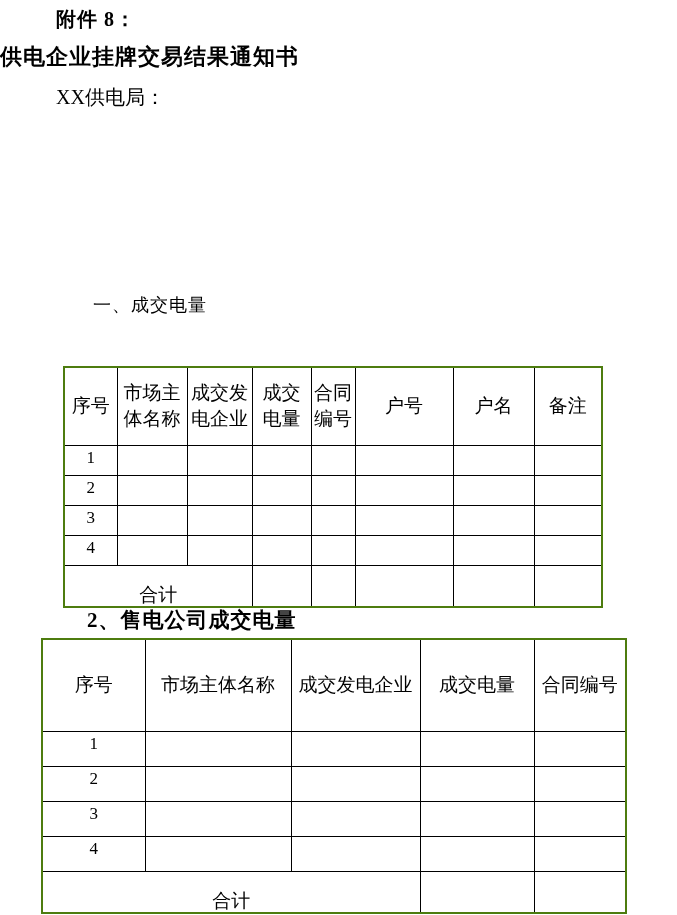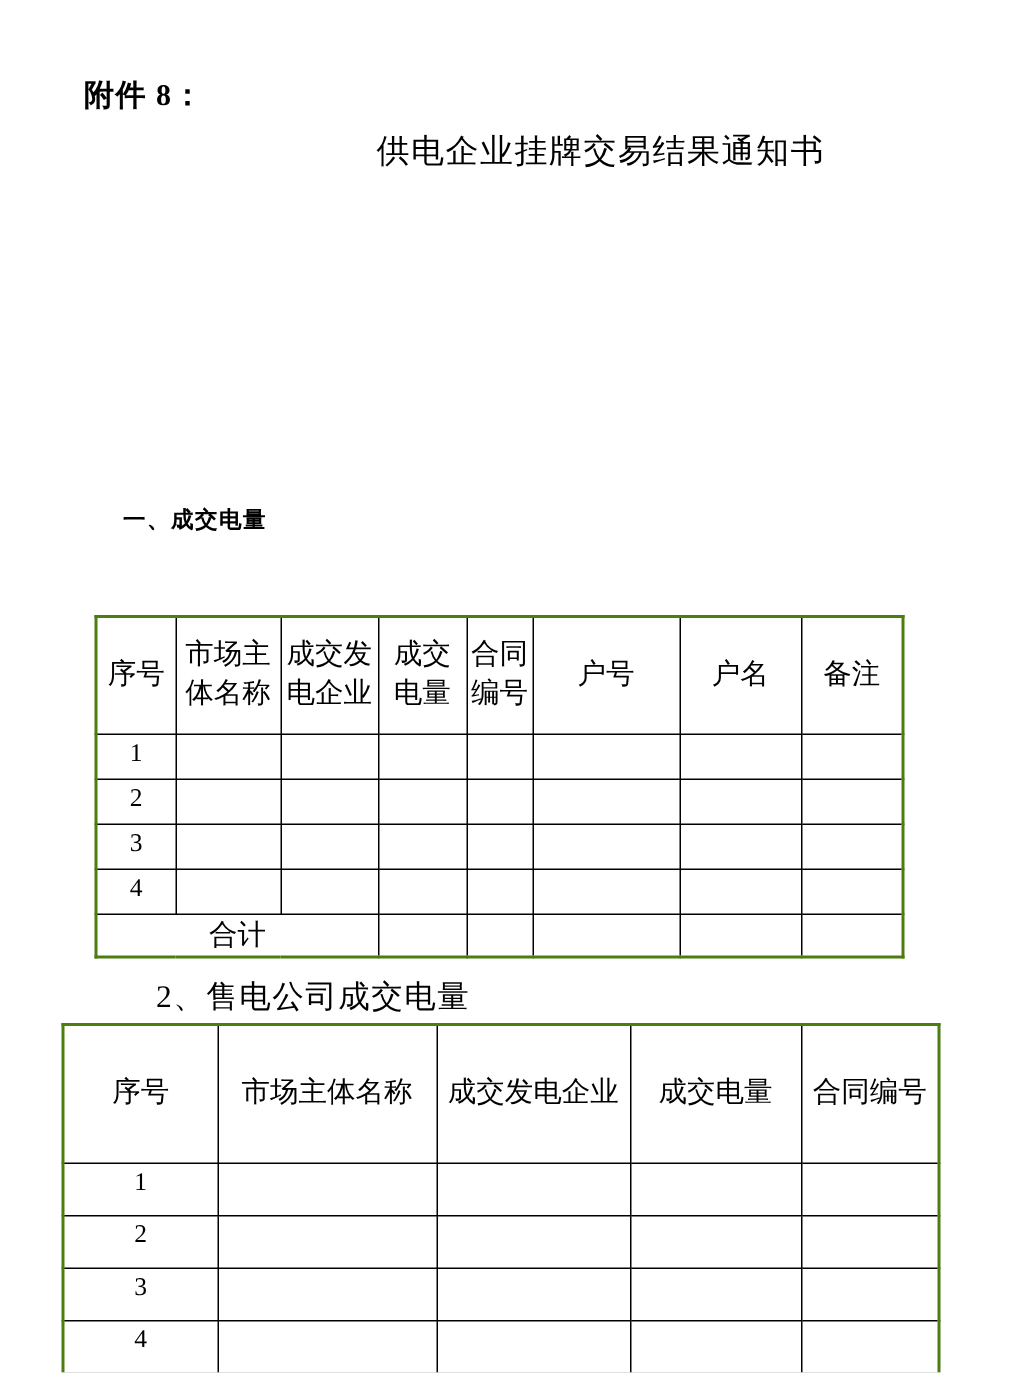--- a/index.html
+++ b/index.html
@@ -6,52 +6,52 @@
   html, body { background: #ffffff; }
   .page {
     position: relative;
     width: 677px;
     height: 915px;
     background: #ffffff;
     color: #000000;
     font-family: "Liberation Serif", "DejaVu Serif", serif;
     overflow: hidden;
   }
-  .abs { position: absolute; margin-top: 44px; }
+  .abs { position: absolute; }
 
   .attachment-label {
     left: 56px; top: 6px;
     font-size: 20px; font-weight: bold;
     letter-spacing: 1px;
   }
   .doc-title {
     left: 0; top: 42px; width: 550px;
-    text-align: right;
-    font-size: 22px; font-weight: normal;
+    text-align: left;
+    font-size: 22px; font-weight: bold;
     letter-spacing: 1px;
   }
   .salutation {
     left: 56px; top: 84px;
     font-size: 20px;
   }
   .body-paragraph {
     left: 57px; top: 113px; width: 603px;
     font-size: 21px; line-height: 45px;
     text-indent: 16px;
     text-align: justify;
     letter-spacing: 1px;
   }
   .section-heading {
-    left: 82px; top: 293px;
-    font-size: 15px; font-weight: bold;
+    left: 93px; top: 293px;
+    font-size: 18px; font-weight: normal;
     letter-spacing: 1px;
   }
   .sub-heading { font-size: 21px; letter-spacing: 1px; }
   .sub-heading-1 { left: 93px; top: 327px; }
-  .sub-heading-2 { left: 104px; top: 606px; }
+  .sub-heading-2 { left: 87px; top: 606px; font-weight: bold; }
 
   table.doc-table {
     border-collapse: collapse;
     table-layout: fixed;
     border: 2px solid #4d7c0f;
   }
   .doc-table th, .doc-table td {
     border: 1px solid #000000;
     text-align: center;
     font-weight: normal;
@@ -72,31 +72,32 @@
     height: 92px; vertical-align: middle;
     font-size: 19px; line-height: 24px; padding: 0 2px;
   }
   .table2 td.num-cell  { height: 35px; }
   .table2 td.total-row-cell { height: 35px; }
 
   td.num-cell, td.empty-cell, td.total-cell, td.total-row-cell {
     vertical-align: top;
     font-size: 17px; line-height: 22px; padding-top: 1px;
   }
-  td.total-cell { font-size: 19px; padding-top: 3px; }
+  td.total-cell { font-size: 19px; padding-top: 18px; }
 </style>
 </head>
 <body>
 
 <div class="page">
 
   <div class="abs attachment-label">附件 8：</div>
 
   <div class="abs doc-title">供电企业挂牌交易结果通知书</div>
 
+  <div class="abs salutation">XX供电局：</div>
 
 
   <div class="abs section-heading">一、成交电量</div>
 
 
   <table class="abs doc-table table1">
     <colgroup>
       <col style="width:53px">
         <col style="width:70px">
         <col style="width:65px">

